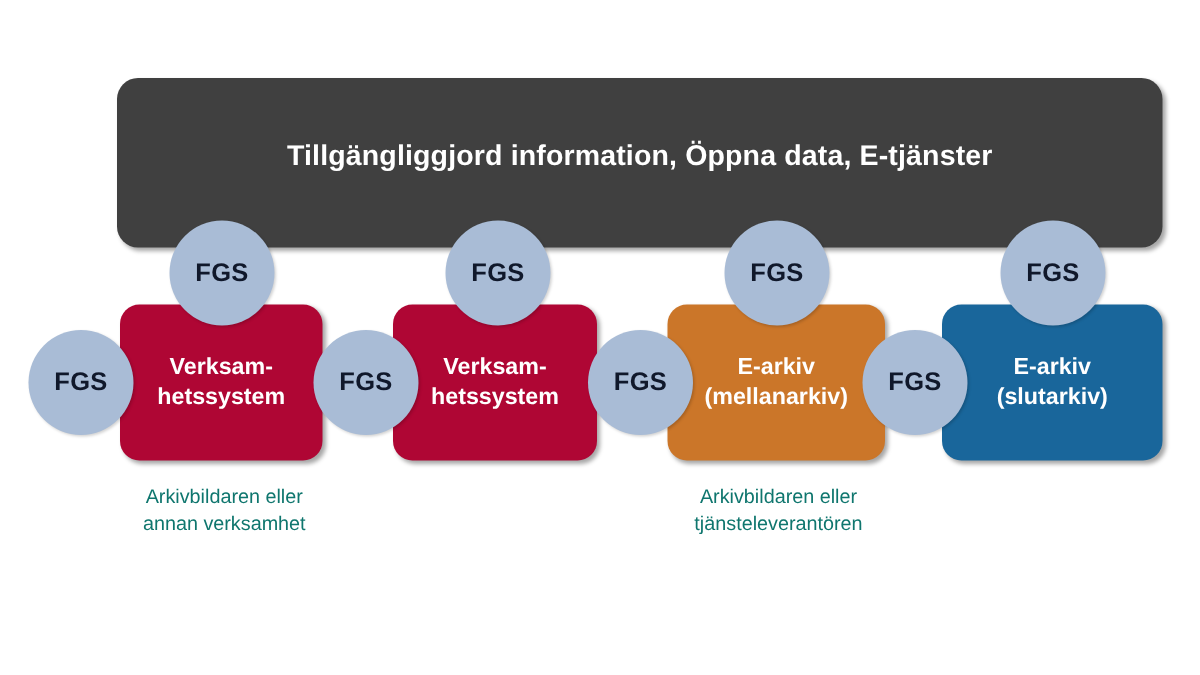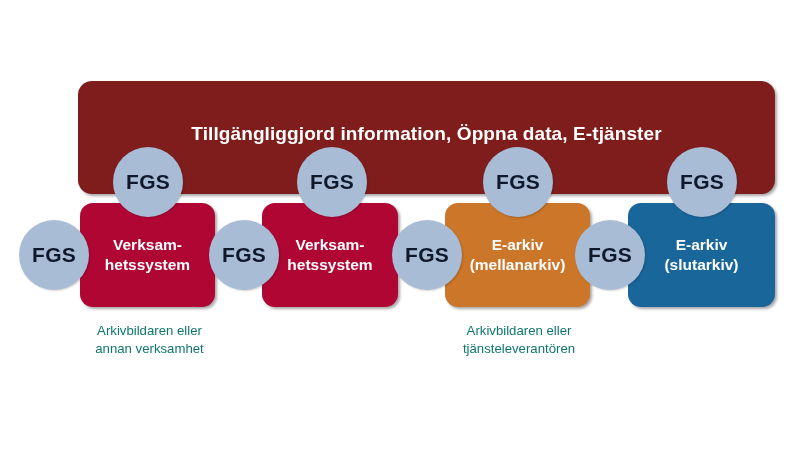--- a/index.html
+++ b/index.html
@@ -19,25 +19,24 @@
     height: 450px;
   }
 
   
   .banner {
     position: absolute;
     left: 78px;
     top: 52px;
     width: 697px;
     height: 113px;
-    background: #7f1d1d;
+    background: #404040;
     border-radius: 14px;
     box-shadow: 2px 2px 3px rgba(0,0,0,0.35);
     z-index: 1;
-    margin-top: 29px;
   }
   .banner-label {
     position: absolute;
     left: 0;
     right: 0;
     top: 42px;
     text-align: center;
     color: #ffffff;
     font-size: 19px;
     font-weight: bold;
@@ -89,21 +88,21 @@
     border-radius: 50%;
     background: #A9BCD6;
     z-index: 3;
     display: flex;
     align-items: center;
     justify-content: center;
     box-shadow: 1px 1px 2px rgba(0,0,0,0.18);
   }
   .fgs .fgs-label {
     color: #10182B;
-    font-size: 21px;
+    font-size: 17px;
     font-weight: bold;
     letter-spacing: 0.2px;
   }
 
   
   #fgs-top-1 { left: 113px; top: 147px; }
   #fgs-top-2 { left: 297px; top: 147px; }
   #fgs-top-3 { left: 483px; top: 147px; }
   #fgs-top-4 { left: 667px; top: 147px; }
 

